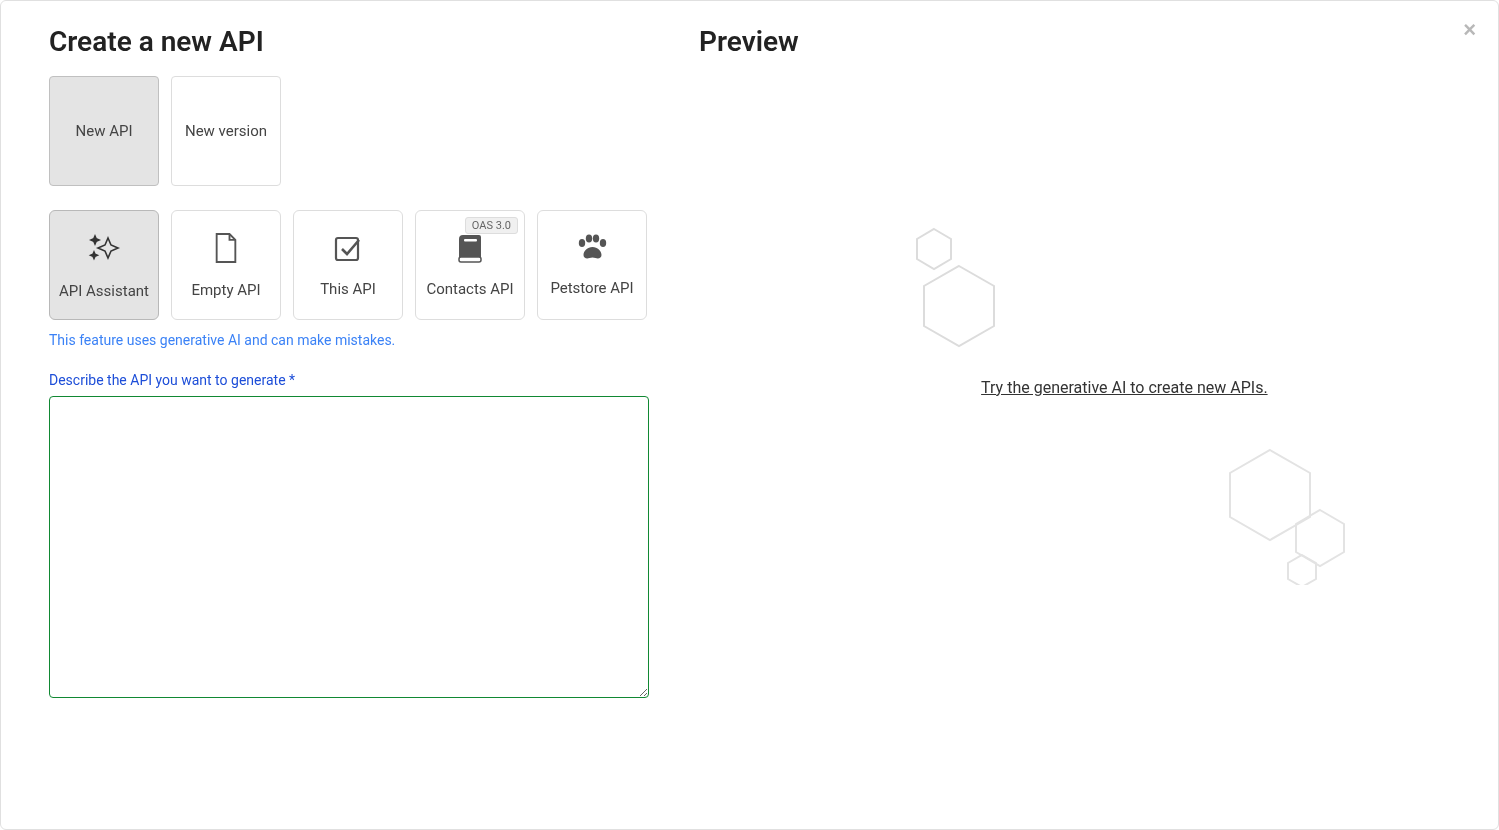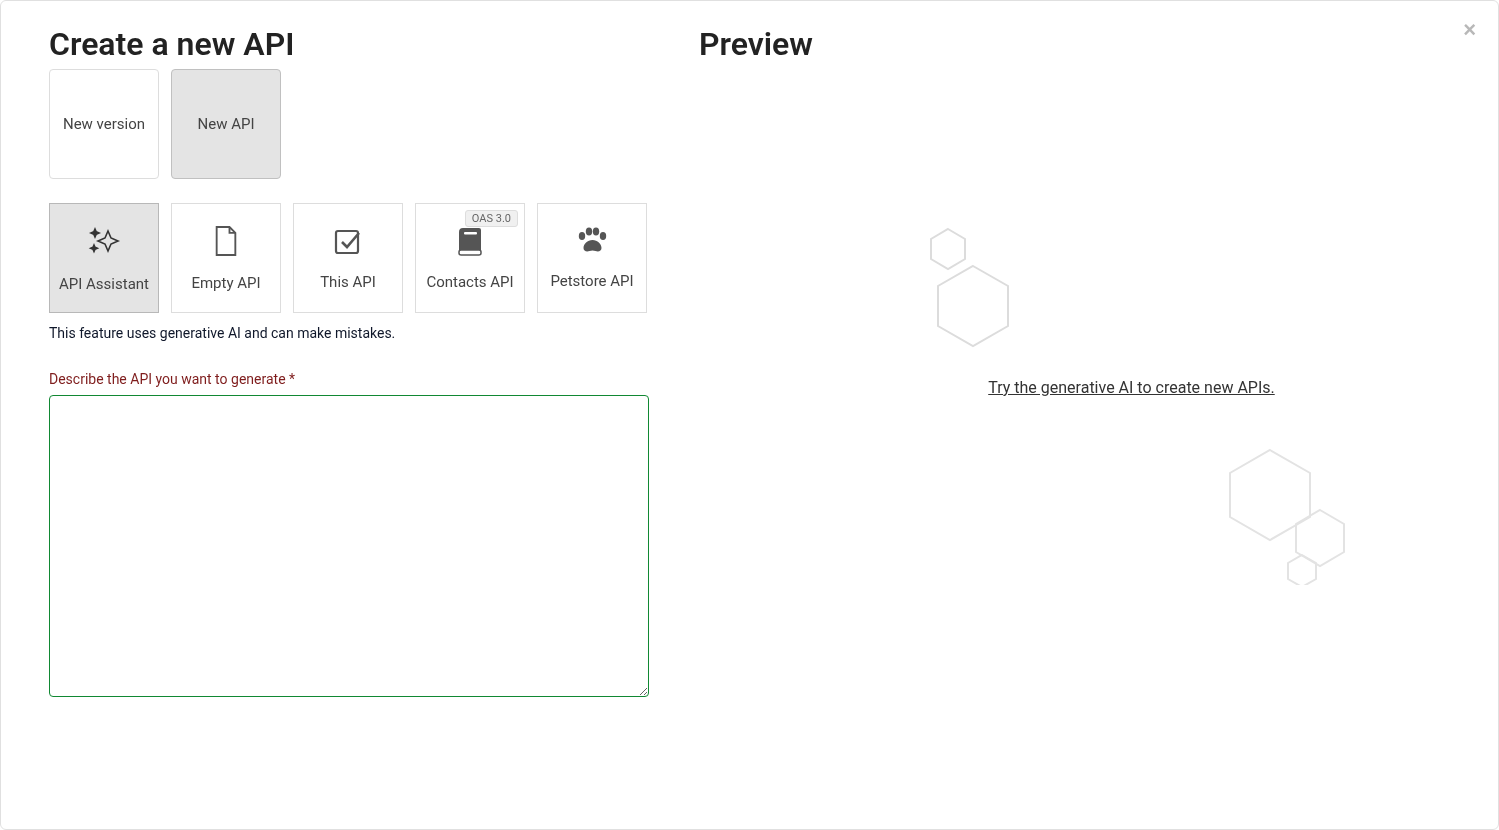--- a/index.html
+++ b/index.html
@@ -38,24 +38,24 @@
       display: flex;
       flex-direction: column;
     }
     .right-panel {
       flex: 1;
       padding-left: 50px;
       display: flex;
       flex-direction: row;
     }
     h1 {
-      font-size: 32px;
+      font-size: 28px;
       font-weight: 600;
       color: #222;
-      margin-bottom: 6px;
+      margin-bottom: 18px;
     }
     .tab-row {
       display: flex;
       gap: 12px;
       margin-bottom: 24px;
     }
     .mode-tab {
       width: 110px;
       height: 110px;
       border: 1px solid #ddd;
@@ -76,21 +76,21 @@
     .template-row {
       display: flex;
       gap: 12px;
       margin-bottom: 12px;
     }
     .template-card {
       position: relative;
       width: 110px;
       height: 110px;
       border: 1px solid #ddd;
-      border-radius: 0;
+      border-radius: 6px;
       display: flex;
       flex-direction: column;
       align-items: center;
       justify-content: center;
       gap: 12px;
       font-size: 15px;
       color: #444;
       cursor: pointer;
       background: #fff;
     }
@@ -107,26 +107,26 @@
       right: 6px;
       font-size: 11px;
       color: #666;
       background: #f0f0f0;
       border: 1px solid #ddd;
       padding: 1px 6px;
       border-radius: 3px;
     }
     .hint {
       font-size: 14px;
-      color: #0f172a;
-      margin-bottom: 30px;
+      color: #3b82f6;
+      margin-bottom: 24px;
     }
     .form-label {
       font-size: 14px;
-      color: #7f1d1d;
+      color: #1d4ed8;
       margin-bottom: 8px;
     }
     textarea.describe {
       width: 600px;
       height: 302px;
       border: 1px solid #118833;
       border-radius: 4px;
       resize: both;
       padding: 10px;
       font-family: inherit;
@@ -190,25 +190,25 @@
 
 <div class="modal">
   <button class="close-btn">
     <span>×</span>
   </button>
 
   <div class="left-panel">
     <h1>Create a new API</h1>
 
     <div class="tab-row">
+      <div class="mode-tab selected">
+        <span>New API</span>
+      </div>
       <div class="mode-tab">
         <span>New version</span>
-      </div>
-      <div class="mode-tab selected">
-        <span>New API</span>
       </div>
     </div>
 
     <div class="template-row">
 
       <div class="template-card selected">
         <span class="icon">
           <svg width="36" height="36" viewBox="0 0 36 36" fill="none" stroke="#333" stroke-width="1.6">
             <path d="M22 8 l3 7 l7 3 l-7 3 l-3 7 l-3 -7 l-7 -3 l7 -3 Z"></path>
             <path d="M9 6 l1.2 2.8 l2.8 1.2 l-2.8 1.2 l-1.2 2.8 l-1.2 -2.8 l-2.8 -1.2 l2.8 -1.2 Z" fill="#333"></path>

